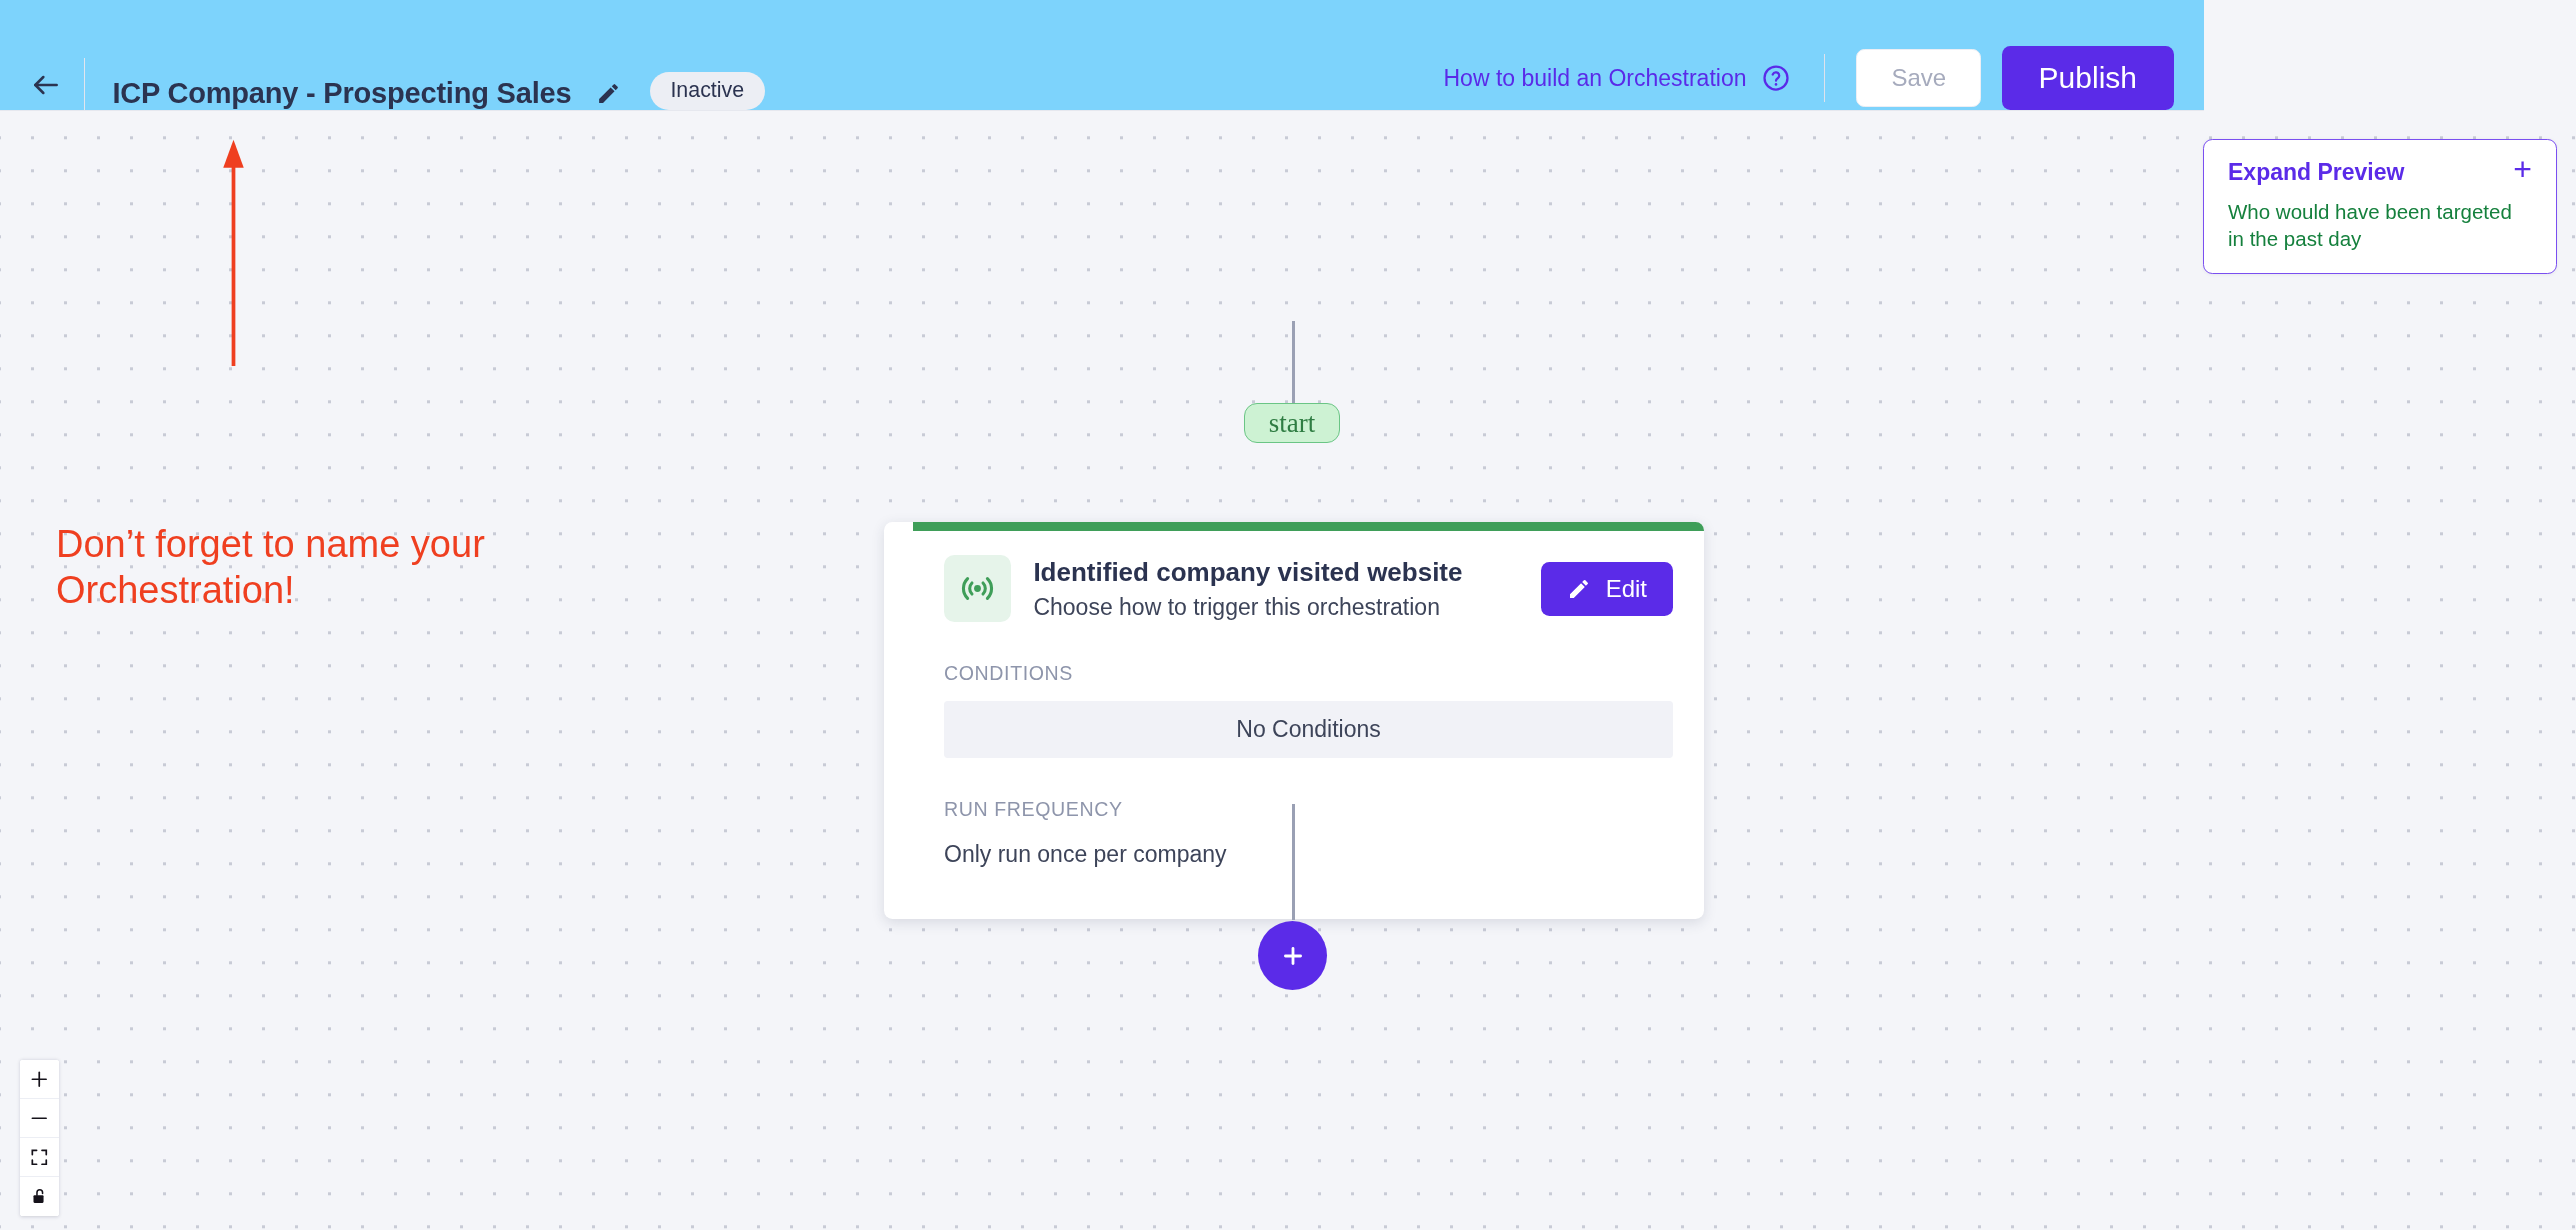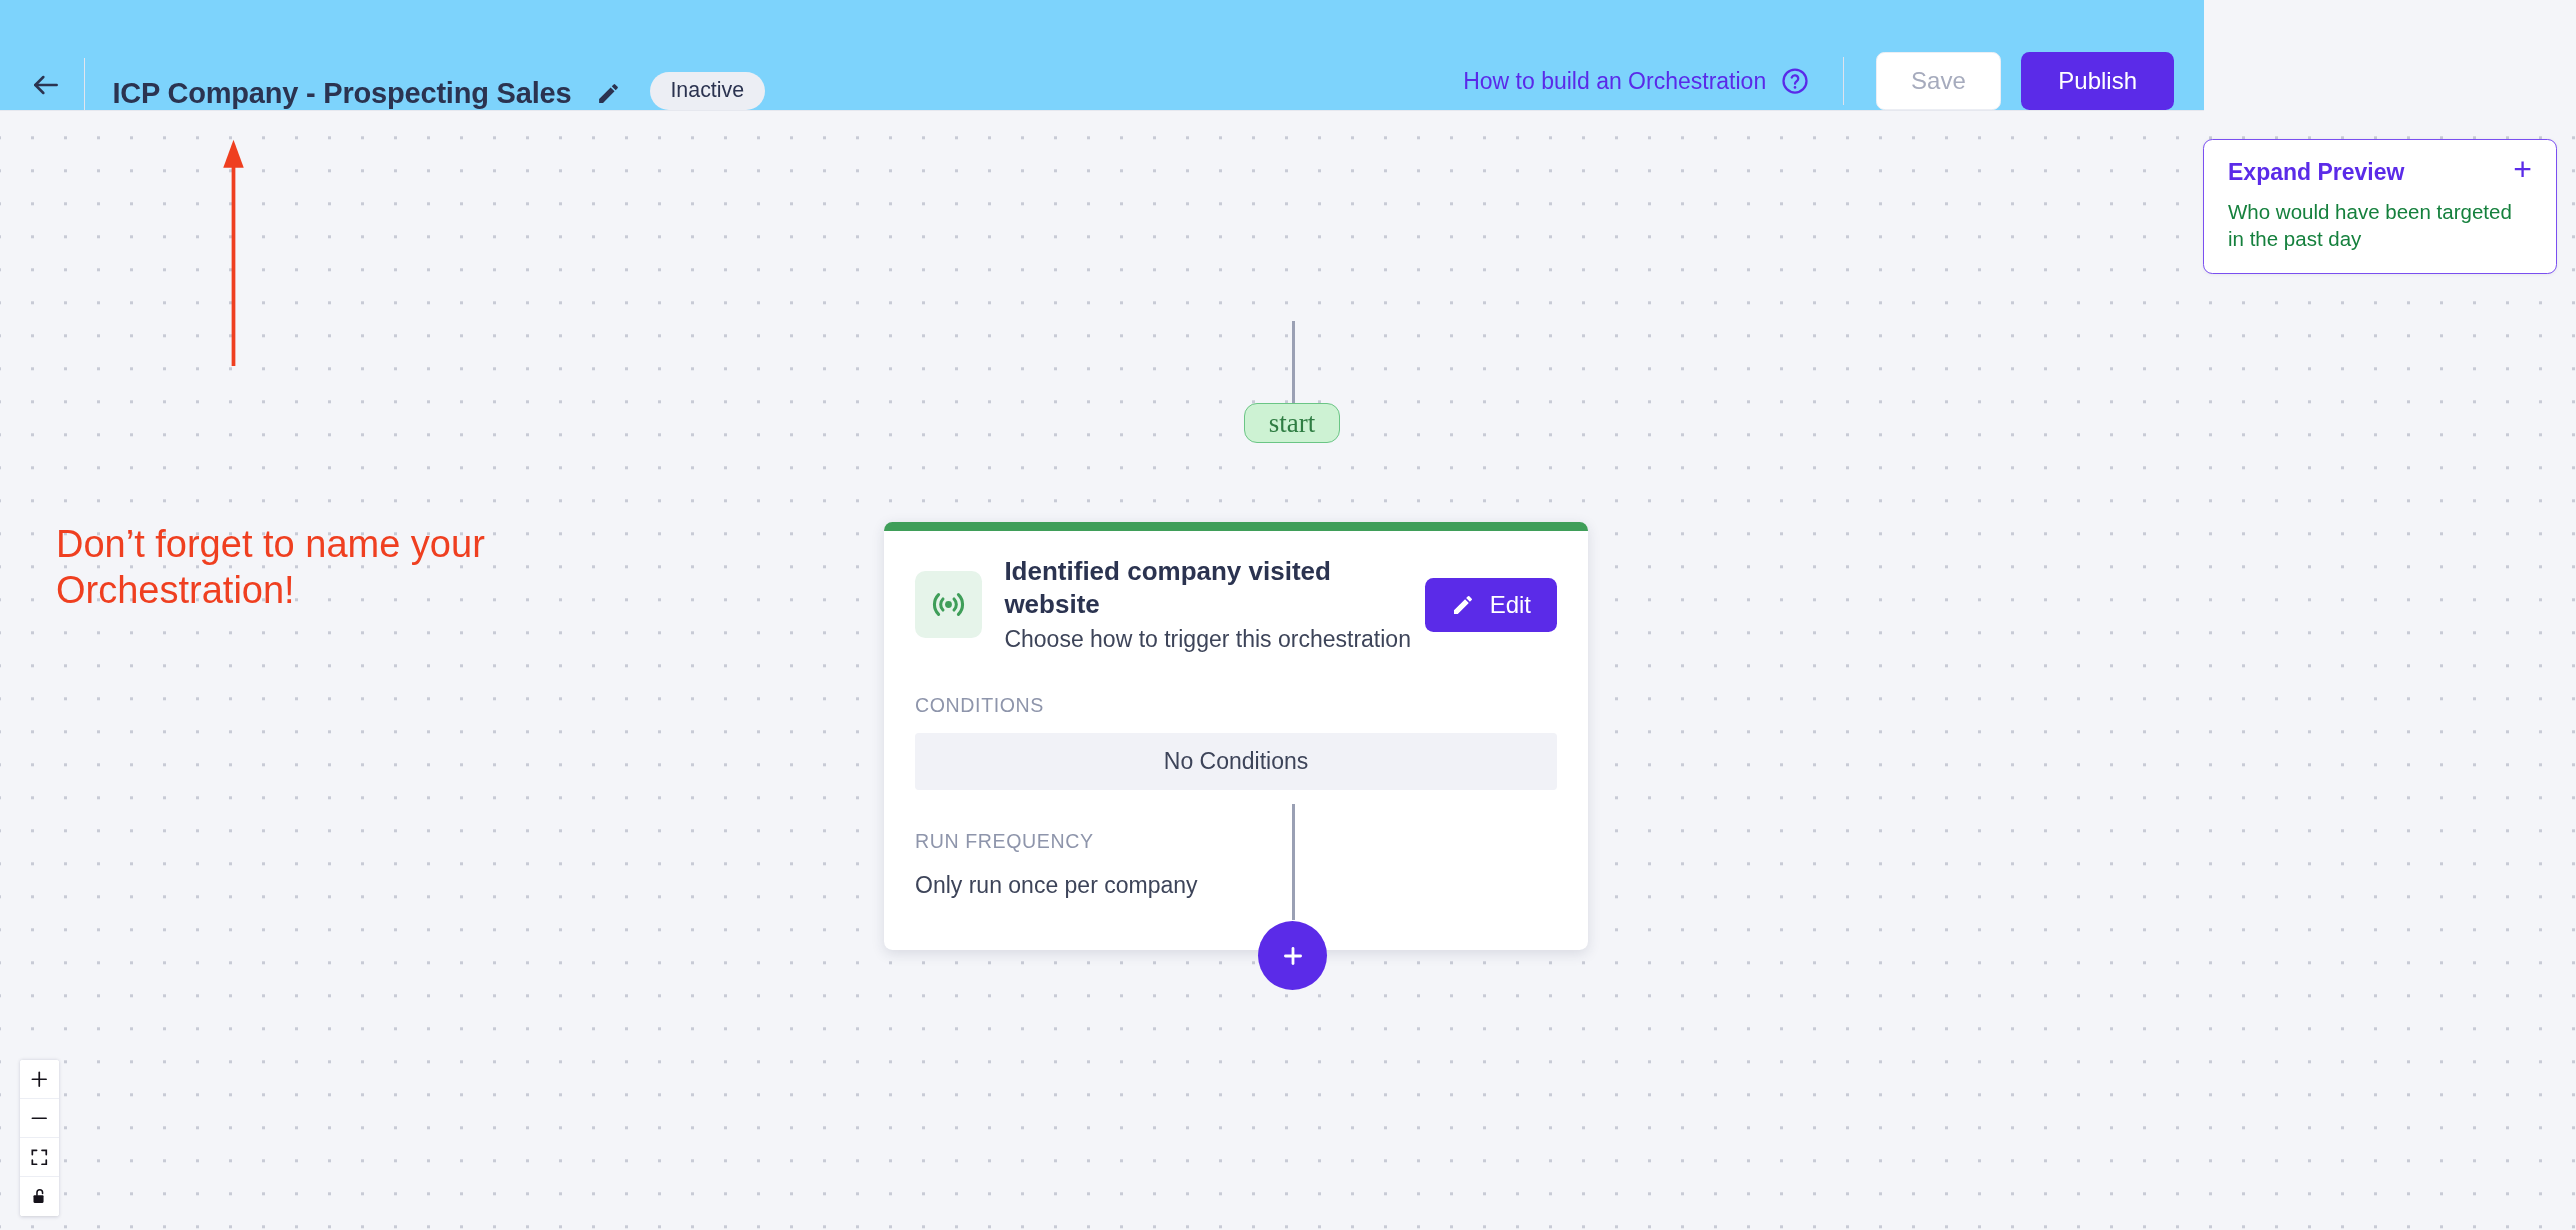--- a/index.html
+++ b/index.html
@@ -98,21 +98,21 @@
     padding: 14px 34px;
     cursor: pointer;
     white-space: nowrap;
   }
   .publish-btn {
     margin-left: 20.5px;
     background: #5b2be8;
     border: none;
     border-radius: 8.4px;
     color: #ffffff;
-    font-size: 24px;
+    font-size: 30px;
     font-family: "Liberation Sans", sans-serif;
     padding: 15px 37px;
     cursor: pointer;
     white-space: nowrap;
   }
 
   
   .canvas {
     position: absolute;
     top: 111px; left: 0;
@@ -189,26 +189,27 @@
     color: #2f7d43;
     font-size: 27px;
     cursor: pointer;
     font-family: Liberation Serif, serif;
   }
 
   .trigger-card {
     position: absolute;
     left: 884px;
     top: 411px;
-    width: 704px;
+    width: 820px;
     background: #ffffff;
     border-radius: 8.4px;
     box-shadow: 0 3.7px 13px rgba(40,44,80,.13);
     overflow: hidden;
     cursor: pointer;
+    padding-left: 29px;
   }
   .trigger-card-accent {
     height: 9.3px;
     background: #3f9e59;
     width: 100%;
   }
   .trigger-card-body { padding: 24px 31px 51px 31px; }
 
   .trigger-head {
     display: flex;

